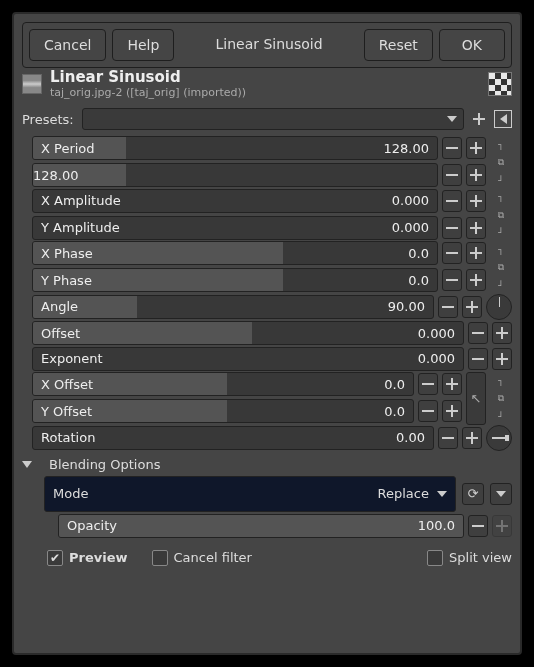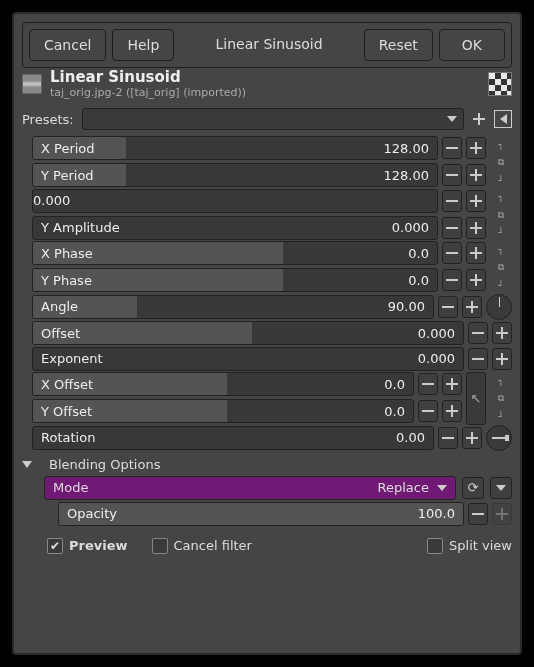--- a/index.html
+++ b/index.html
@@ -42,21 +42,21 @@
 .rot-dash { width: 14px; height: 2px; background: #ccc; position: relative; }
 .rot-dash::after { content: ""; position: absolute; right: -3px; top: -2px; width: 4px; height: 6px; background: #ccc; }
 .pair { display: flex; gap: 4px; align-items: stretch; }
 .pair-left { flex: 1; display: flex; flex-direction: column; gap: 1.5px; }
 .pair-right { display: flex; flex-direction: column; justify-content: space-around; align-items: center; gap: 1px; width: 22px; }
 .mini-ico { font-size: 9px; color: #aaa; }
 .indent { margin-left: 10px; }
 .section-head { display: flex; align-items: center; gap: 17px; margin: 6px 0 4px; cursor: pointer; }
 .disclose { width: 0; height: 0; border-left: 5px solid transparent; border-right: 5px solid transparent; border-top: 7px solid #ccc; }
 .mode-row { display: flex; align-items: center; gap: 6px; margin-bottom: 2px; }
-.mode-combo { flex: 1; height: 24px; background: #701a75; border: 1px solid #222; border-radius: 3px; display: flex; align-items: center; padding: 0 8px; }
+.mode-combo { flex: 1; height: 36px; background: #0f172a; border: 1px solid #222; border-radius: 3px; display: flex; align-items: center; padding: 0 8px; }
 .mode-combo .val { margin-left: auto; margin-right: 8px; }
 .reset-mode { width: 22px; height: 22px; background: #3f3f3f; border: 1px solid #222; border-radius: 3px; display: flex; align-items: center; justify-content: center; cursor: pointer; }
 .bottom-row { display: flex; align-items: center; gap: 6px; margin-top: 12px; padding-left: 25px; }
 .check { width: 16px; height: 16px; border: 1px solid #888; background: #3a3a3a; border-radius: 2px; display: flex; align-items: center; justify-content: center; flex-shrink: 0; }
 .check.on::after { content: "✔"; font-size: 12px; color: #ddd; line-height: 1; }
 .bottom-lbl { flex-shrink: 0; font-size: 13px; }
 .bottom-lbl.bold { font-weight: bold; }
 .spacer { flex: 1; }
 </style>
 </head>
@@ -105,21 +105,20 @@
         <div class="pm-btn">
             <span class="minus"></span>
           </div>
         <div class="pm-btn">
             <span class="plus"></span>
           </div>
       </div>
       <div class="param-row">
         <div class="slider">
             <div class="slider-fill" style="width:23%"></div>
-            <span class="slider-label">Y Period</span>
             <span class="slider-value">128.00</span>
           </div>
         <div class="pm-btn">
             <span class="minus"></span>
           </div>
         <div class="pm-btn">
             <span class="plus"></span>
           </div>
       </div>
     </div>
@@ -127,20 +126,21 @@
       <span class="mini-ico">┐</span>
       <span class="mini-ico">⧉</span>
       <span class="mini-ico">┘</span>
     </div>
   </div>
 
   <div class="pair indent">
     <div class="pair-left">
       <div class="param-row">
         <div class="slider">
+            <span class="slider-label">X Amplitude</span>
             <span class="slider-value">0.000</span>
           </div>
         <div class="pm-btn">
             <span class="minus"></span>
           </div>
         <div class="pm-btn">
             <span class="plus"></span>
           </div>
       </div>
       <div class="param-row">

